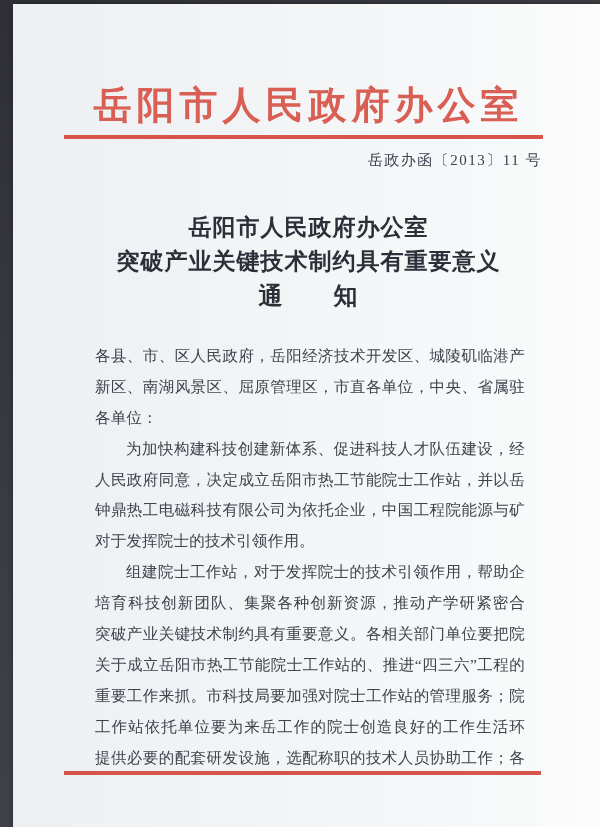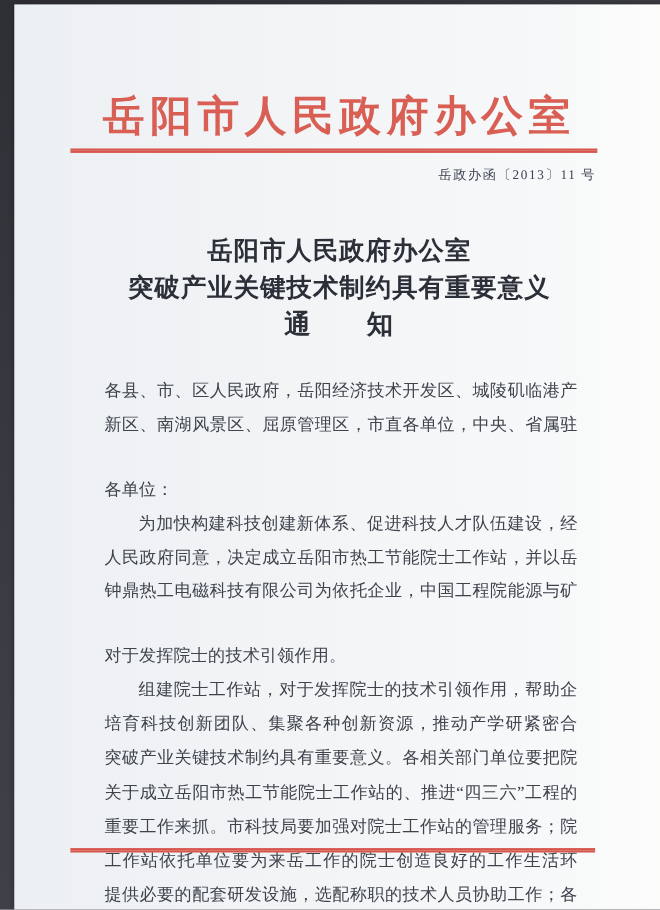--- a/index.html
+++ b/index.html
@@ -52,21 +52,21 @@
   }
   .rule-bottom {
     top: 767px;
     width: 477px; height: 2.5px;
     border-top: 2px solid var(--red-line);
     border-bottom: 2px solid var(--red-line);
   }
   .doc-number {
     position: absolute;
     top: 147px; right: 62px;
-    font-size: 12px;
+    font-size: 15px;
     letter-spacing: 1.5px;
     color: var(--docnum-ink);
   }
   .title {
     position: absolute;
     top: 207px; left: 0; width: 100%;
     text-align: center;
     font-weight: bold;
     color: var(--title-ink);
   }
@@ -89,21 +89,20 @@
   }
   .body-text .line {
     height: 30.9px;
     line-height: 30.9px;
     text-align: justify;
     text-align-last: justify;
     overflow: hidden;
   }
   .body-text .line.no-fill {
     text-align-last: left;
-    margin-top: 28px;
   }
   .body-text .line.indent {
     text-indent: 31px;
   }
 </style>
 </head>
 <body>
 
 <div class="paper">
 

